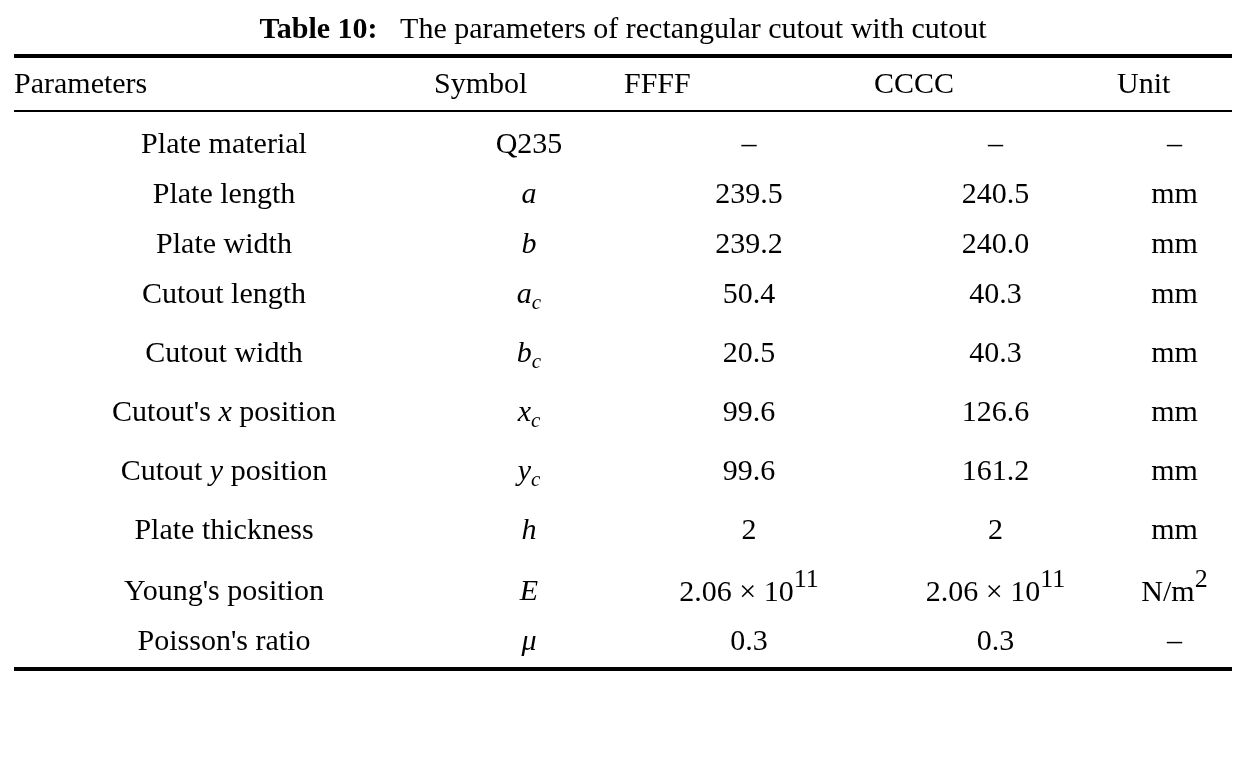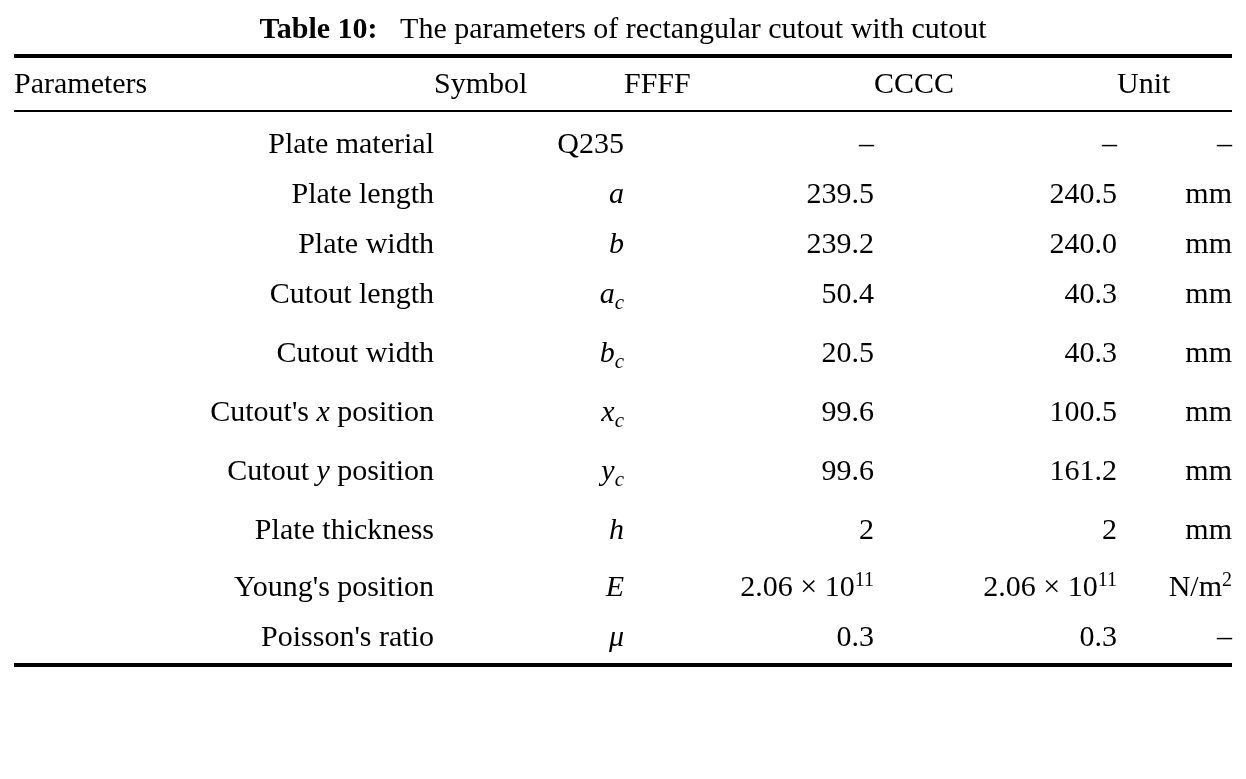--- a/index.html
+++ b/index.html
@@ -46,36 +46,36 @@
   table.params col.c-unit   { width: 115px; }
 
   table.params thead th {
     font-weight: normal;
     text-align: left;
     padding: 6px 0 8px 0;
     vertical-align: bottom;
     line-height: 38px;
   }
   table.params tbody td {
-    text-align: right;
+    text-align: center;
     padding: 2px 0 2px 0;
     line-height: 46px;
     vertical-align: baseline;
     white-space: nowrap;
   }
 
   thead tr.head-row th { border-top: 4px solid #000; }
   thead tr.head-row th.first { }
   tbody tr.first-body td { border-top: 2px solid #000; padding-top: 8px; }
   tbody tr.last-body td { padding-bottom: 4px; }
   tfoot td { border-top: 4px solid #000; height: 6px; padding: 0; }
 
   .it { font-style: italic; }
   .sub { font-size: 21px; vertical-align: -0.28em; font-style: italic; }
-  .sup { font-size: 20px; vertical-align: 0.52em; }
+  .sup { font-size: 26px; vertical-align: 0.52em; }
 </style>
 </head>
 <body>
 
 <div class="page">
 
   <div class="caption">
     <span class="caption-label">Table 10:</span>
     <span>&nbsp;&nbsp;</span><span class="caption-text">The parameters of rectangular cutout with cutout</span>
   </div>
@@ -130,21 +130,21 @@
           <td>Cutout width</td>
           <td><span class="it">b</span><span class="sub">c</span></td>
           <td>20.5</td>
           <td>40.3</td>
           <td>mm</td>
         </tr>
         <tr>
           <td>Cutout's <span class="it">x</span> position</td>
           <td><span class="it">x</span><span class="sub">c</span></td>
           <td>99.6</td>
-          <td>100.5</td>
+          <td>126.6</td>
           <td>mm</td>
         </tr>
         <tr>
           <td>Cutout <span class="it">y</span> position</td>
           <td><span class="it">y</span><span class="sub">c</span></td>
           <td>99.6</td>
           <td>161.2</td>
           <td>mm</td>
         </tr>
         <tr>

